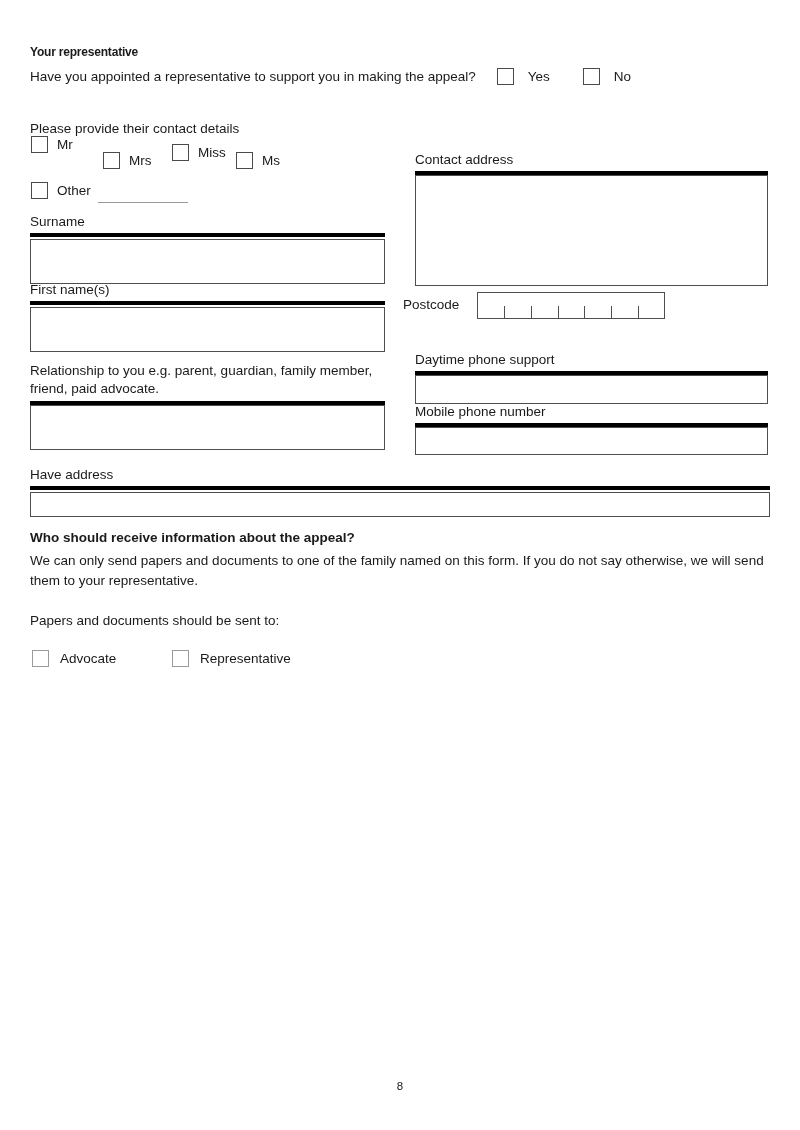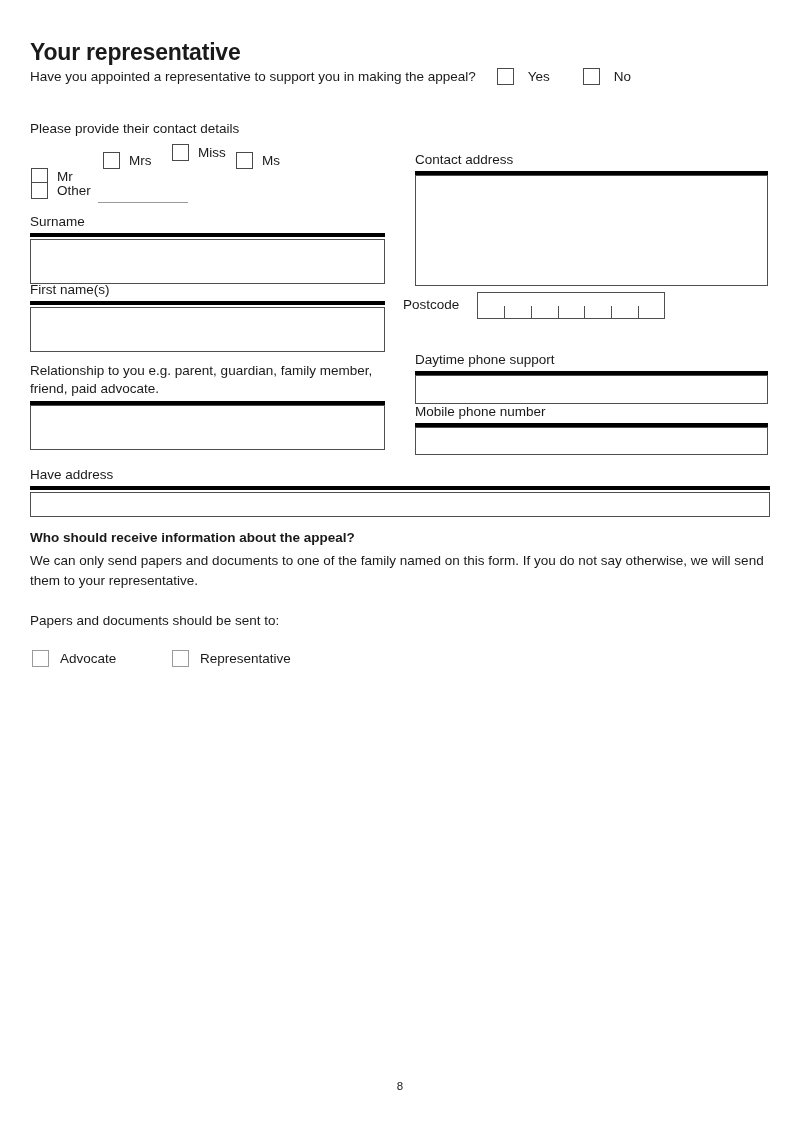--- a/index.html
+++ b/index.html
@@ -4,21 +4,21 @@
 <style>
   html,body { margin:0; padding:0; background:#ffffff; }
   .page {
     position:relative; width:800px; height:1130px; margin:0 auto;
     background:#ffffff; color:#1a1a1a;
     font-family:"Liberation Sans", sans-serif;
     font-size:13.5px; line-height:17px;
     overflow:hidden;
   }
   .abs { position:absolute; }
-  .h1 { font-size:23px; font-weight:bold; line-height:20px; letter-spacing:-0.2px; }
+  .h1 { font-size:12px; font-weight:bold; line-height:20px; letter-spacing:-0.2px; }
   .bold { font-weight:bold; }
   .cb {
     display:inline-block; width:15px; height:15px;
     border:1.5px solid #4a4a4a; background:#fff; box-sizing:content-box;
     vertical-align:middle; flex:0 0 auto;
   }
   .cb-light { border-color:#9b9b9b; }
   .opt { display:flex; align-items:center; gap:9px; }
   .ibox { border:1.3px solid #4f4f4f; background:#fff; box-sizing:border-box; }
   .ulabel { border-bottom:4px solid #000000; padding-bottom:3px; }
@@ -38,21 +38,21 @@
   <div class="abs qrow" style="left:30px; top:66px; height:20px;">
     <span>Have you appointed a representative to support you in making the appeal?</span>
     <span class="cb" style="margin-left:13px;"></span>
     <span style="margin-left:6px;">Yes</span>
     <span class="cb" style="margin-left:25px;"></span>
     <span style="margin-left:6px;">No</span>
   </div>
 
   <div class="abs" style="left:30px; top:120px;">Please provide their contact details</div>
 
-  <div class="abs opt" style="left:31px; top:168px;">
+  <div class="abs opt" style="left:31px; top:136px;">
     <span class="cb"></span>
     <span>Mr</span>
   </div>
   <div class="abs opt" style="left:103px; top:152px;">
     <span class="cb"></span>
     <span>Mrs</span>
   </div>
   <div class="abs opt" style="left:172px; top:144px;">
     <span class="cb"></span>
     <span>Miss</span>

